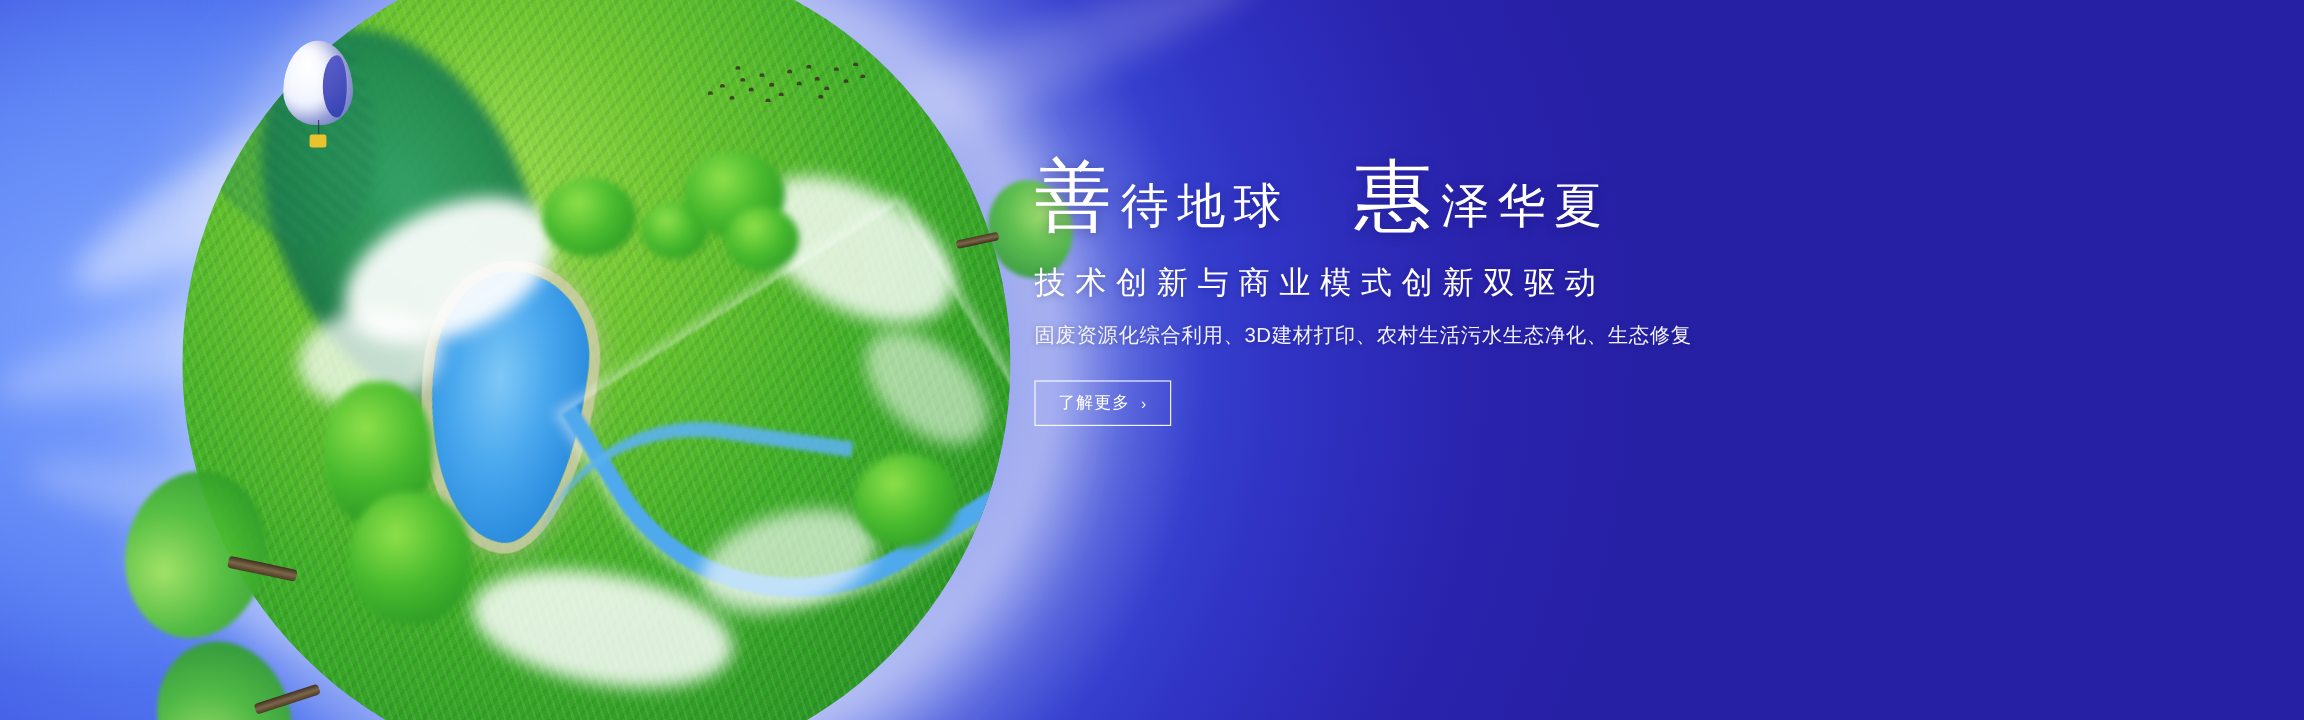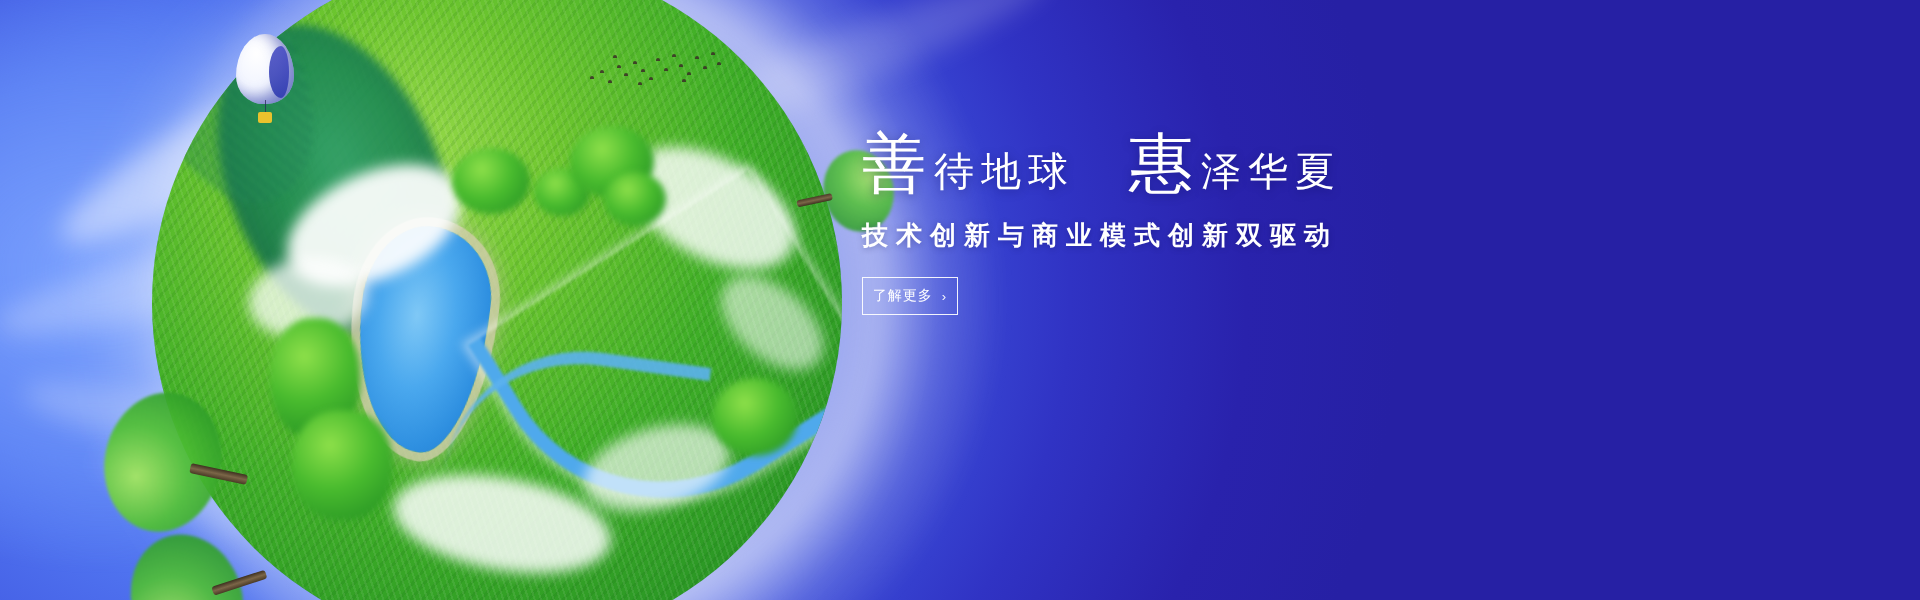--- a/index.html
+++ b/index.html
@@ -214,35 +214,35 @@
     white-space:nowrap;
     text-shadow:0 2px 10px rgba(10,10,70,.35);
   }
   .hl-big{ font-size:64px; line-height:1; font-weight:400; letter-spacing:0; }
   .hl-small{ font-size:40px; line-height:1; letter-spacing:7px; margin-left:8px; }
   .hl-gap{ width:54px; display:inline-block; }
 
   .subtitle{
     margin-top:24px;
     font-size:26px; line-height:1.2; letter-spacing:8px;
-    font-weight:700; color:#ffffff;
+    font-weight:400; color:#ffffff;
     text-shadow:0 1px 6px rgba(10,10,70,.30);
     white-space:nowrap;
   }
   .desc{
     margin-top:18px;
     font-size:17px; line-height:1.3; letter-spacing:.5px;
     color:#f2f3ff;
     text-shadow:0 1px 5px rgba(10,10,70,.30);
     white-space:nowrap;
   }
   .cta{
     margin-top:26px;
     display:inline-flex; align-items:center; justify-content:center;
-    width:96px; height:38px;
+    width:114px; height:38px;
     border:1px solid rgba(255,255,255,.92);
     background:transparent;
     color:#fff; font-size:14px; letter-spacing:1px;
     cursor:pointer;
     text-decoration:none;
   }
   .cta .chev{ margin-left:9px; font-size:13px; opacity:.95; }
 </style>
 </head>
 <body>
@@ -347,20 +347,21 @@
     <div class="headline">
       <span class="hl-big">善</span>
       <span class="hl-small">待地球</span>
       <span class="hl-gap"></span>
       <span class="hl-big">惠</span>
       <span class="hl-small">泽华夏</span>
     </div>
 
     <div class="subtitle">技术创新与商业模式创新双驱动</div>
 
+    <div class="desc">固废资源化综合利用、3D建材打印、农村生活污水生态净化、生态修复</div>
 
     <a class="cta" href="#">
       <span>了解更多</span>
       <span class="chev">›</span>
     </a>
 
   </div>
 </div>
 
 </body></html>

